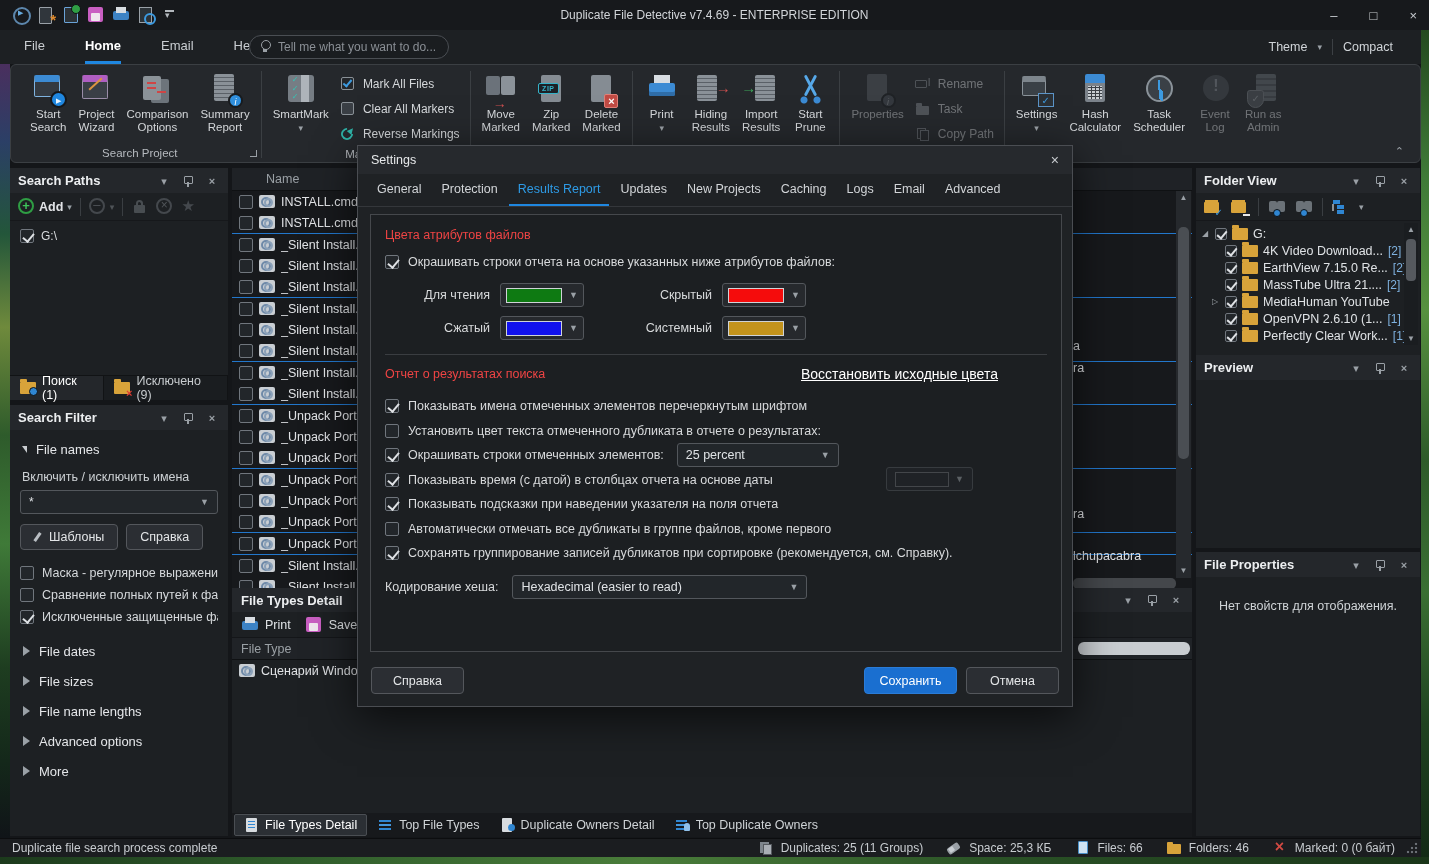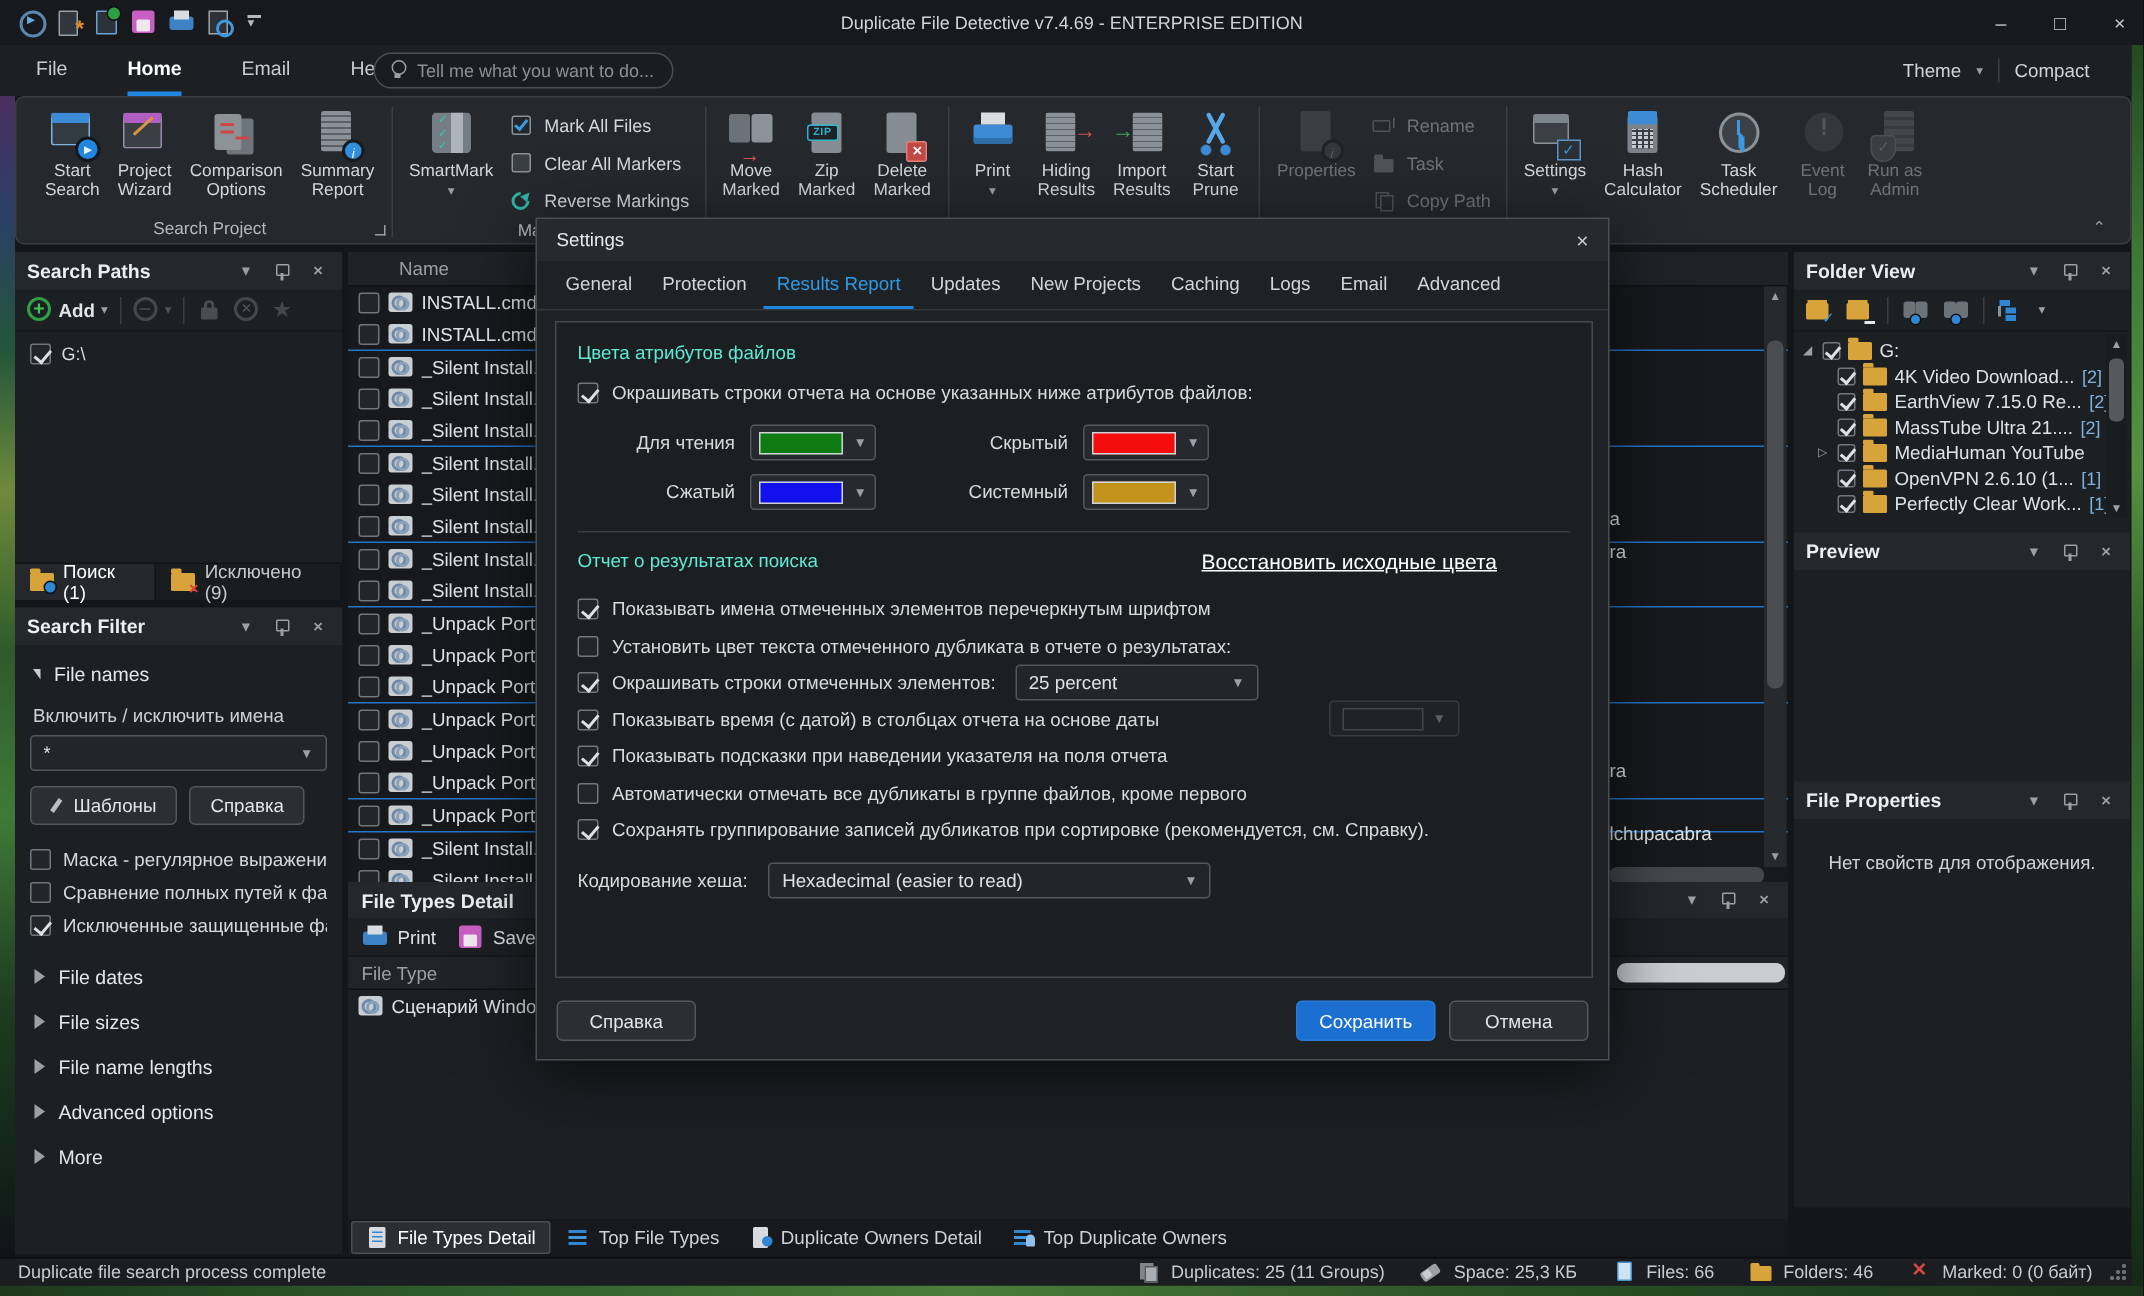--- a/index.html
+++ b/index.html
@@ -256,21 +256,21 @@
 
   
   .dialog{position:absolute;left:357px;top:145px;width:716px;height:562px;background:#1f2225;border:1px solid #4a4d52;box-shadow:0 10px 40px rgba(0,0,0,.65);z-index:10}
   .dlg-title{height:28px;display:flex;align-items:center;padding:0 13px;font-size:12.5px;color:#e6e8ea;background:#26292d}
   .dlg-title .sp{flex:1}
   .dlg-x{color:#c8ccd0;font-size:14px}
   .dtabs{height:33px;display:flex;align-items:flex-end;gap:2px;padding:0 10px;background:#1f2225;border-bottom:1px solid #34373b}
   .dtab{padding:7px 9px 8px;font-size:12.5px;color:#d2d5d8;border-bottom:2px solid transparent;white-space:nowrap}
   .dtab.active{color:#2e9be6;border-bottom-color:#1f87e0}
   .dlg-box{position:absolute;left:12px;top:68px;width:692px;height:438px;border:1px solid #45484c;background:#1c1f22;padding:13px 14px}
-  .dsec{color:#5eead4;font-size:12.5px;margin-bottom:13px}
+  .dsec{color:#ef4444;font-size:12.5px;margin-bottom:13px}
   .drow{display:flex;align-items:center;gap:9px;color:#d8dadc;font-size:12.5px;white-space:nowrap}
   .colorgrid{display:grid;grid-template-columns:222px 250px;row-gap:9px;margin:14px 0 4px 0}
   .cfield{display:flex;align-items:center;gap:10px}
   .cfield .clabel{width:105px;text-align:right;color:#d8dadc;font-size:12.5px}
   .swatchbtn{width:84px;height:24px;background:#26292d;border:1px solid #53575c;border-radius:3px;display:flex;align-items:center;padding:0 5px;gap:5px}
   .swatch{width:56px;height:15px;border:1px solid #cfd3d7}
   .swatchbtn .ar{color:#9aa0a6;font-size:9px;margin-left:auto}
   .restore-link{position:absolute;left:430px;top:151px;color:#ffffff;font-size:14px;text-decoration:underline}
   .dlg-hr{border:none;border-top:1px solid #3a3d41;margin:14px 0 12px}
   .rptrows .drow{height:24.5px}
@@ -869,21 +869,21 @@
   <div class="panel" style="left:1196px;top:355px;width:224px;height:193px">
     <div class="phead">
       <span>Preview</span>
         <span class="sp"></span>
       <span class="pico">▾</span>
       <span class="pico pin-ico"></span>
       <span class="pico">×</span>
     </div>
   </div>
 
-  <div class="panel" style="left:1196px;top:521px;width:224px;height:284px">
+  <div class="panel" style="left:1196px;top:552px;width:224px;height:284px">
     <div class="phead">
       <span>File Properties</span>
         <span class="sp"></span>
       <span class="pico">▾</span>
       <span class="pico pin-ico"></span>
       <span class="pico">×</span>
     </div>
     <div class="empty-note">Нет свойств для отображения.</div>
   </div>
 

